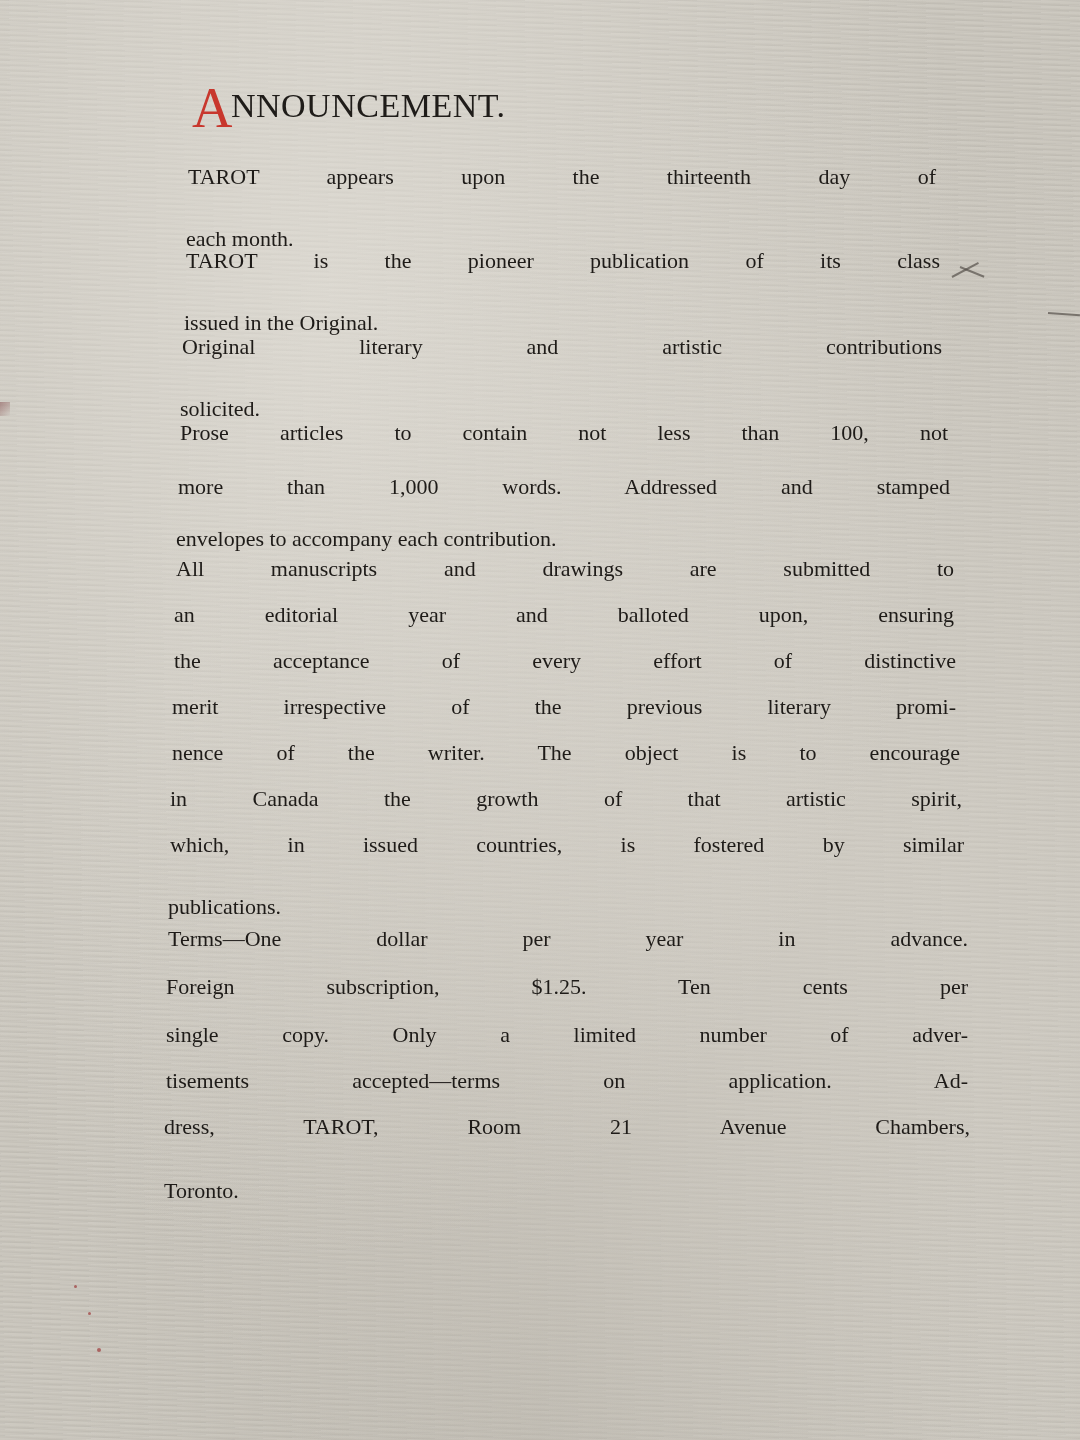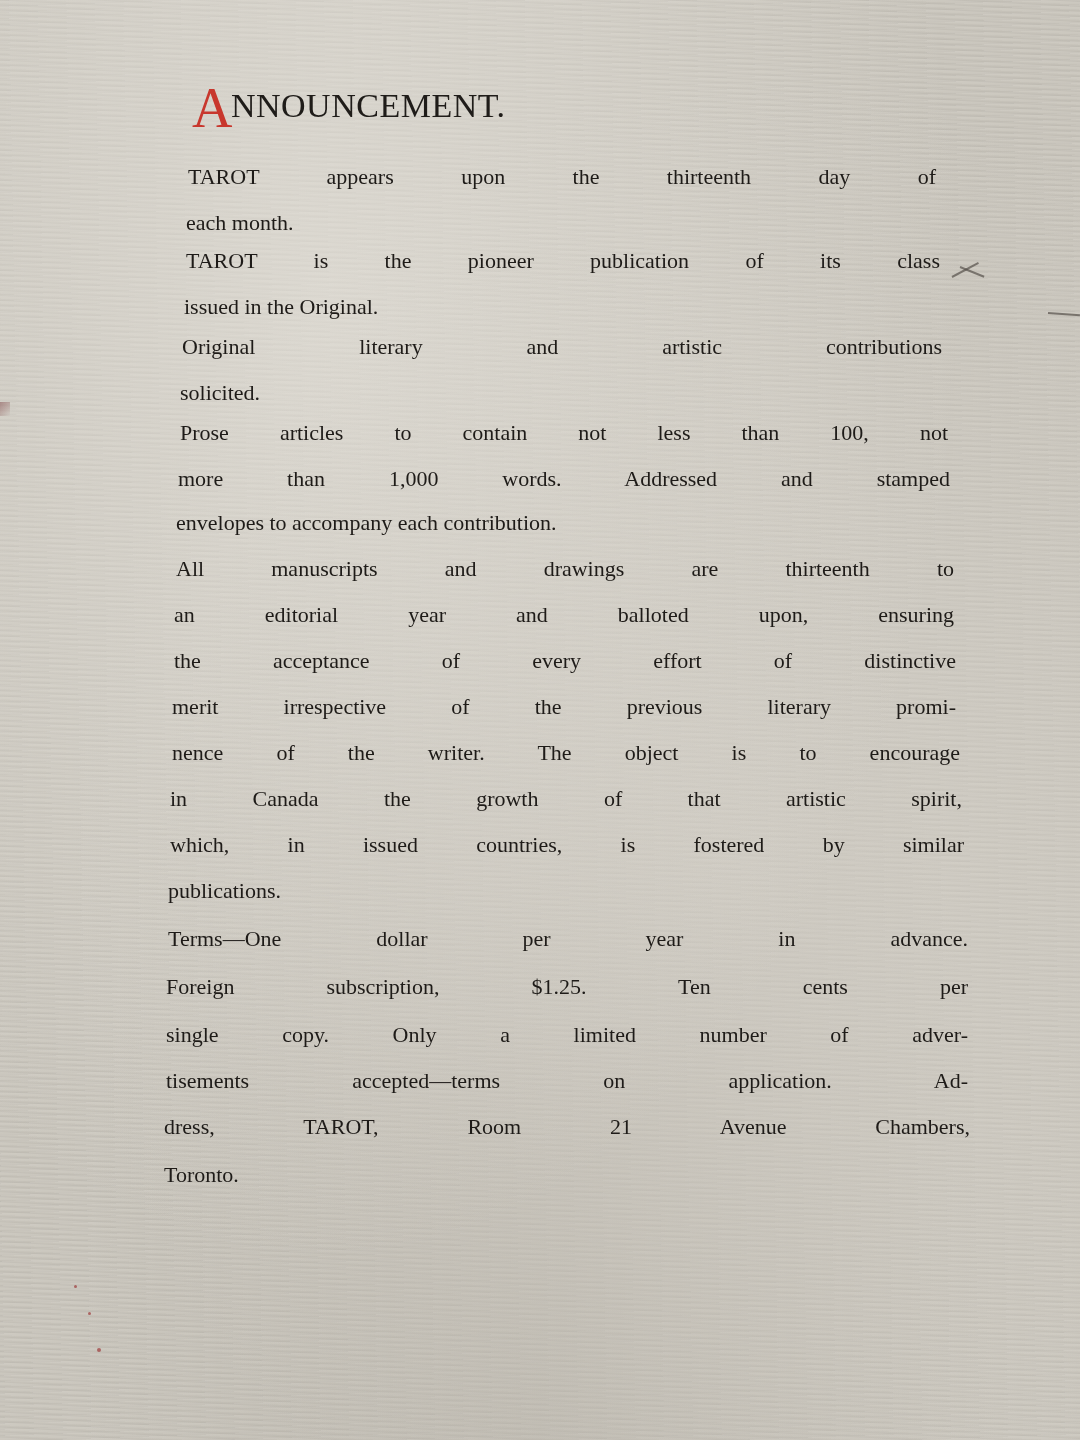--- a/index.html
+++ b/index.html
@@ -55,20 +55,21 @@
       white-space: nowrap;
       font-family: "Liberation Serif", "DejaVu Serif", serif;
       font-size: 22px;
       color: #1e1b18;
       text-align: justify;
       text-align-last: justify;
     }
     .line.last {
       text-align: left;
       text-align-last: left;
+      margin-top: 16px;
     }
     .crease {
       position: absolute;
       height: 2px;
       background: #55504a;
       opacity: 0.7;
       transform-origin: left center;
     }
     .red-speck {
       position: absolute;
@@ -107,24 +108,24 @@
     <span class="line" style="left:20px; top:8px; width:748px;">TAROT appears upon the thirteenth day of</span>
     <span class="line last" style="left:18px; top:54px;">each month.</span>
 
     <span class="line" style="left:18px; top:92px; width:754px;">TAROT is the pioneer publication of its class</span>
     <span class="line last" style="left:16px; top:138px;">issued in the Original.</span>
 
     <span class="line" style="left:14px; top:178px; width:760px;">Original literary and artistic contributions</span>
     <span class="line last" style="left:12px; top:224px;">solicited.</span>
 
     <span class="line" style="left:12px; top:264px; width:768px;">Prose articles to contain not less than 100, not</span>
-    <span class="line" style="left:10px; top:310px; width:772px;">more than 1,000 words.  Addressed and stamped</span>
+    <span class="line" style="left:10px; top:318px; width:772px;">more than 1,000 words.  Addressed and stamped</span>
     <span class="line last" style="left:8px; top:354px;">envelopes to accompany each contribution.</span>
 
-    <span class="line" style="left:8px; top:400px; width:778px;">All manuscripts and drawings are thirteenth to</span>
+    <span class="line" style="left:8px; top:400px; width:778px;">All manuscripts and drawings are submitted to</span>
     <span class="line" style="left:6px; top:446px; width:780px;">an editorial year and balloted upon, ensuring</span>
     <span class="line" style="left:6px; top:492px; width:782px;">the acceptance of every effort of distinctive</span>
     <span class="line" style="left:4px; top:538px; width:784px;">merit irrespective of the previous literary promi-</span>
     <span class="line" style="left:4px; top:584px; width:788px;">nence of the writer.  The object is to encourage</span>
     <span class="line" style="left:2px; top:630px; width:792px;">in Canada the growth of that artistic spirit,</span>
     <span class="line" style="left:2px; top:676px; width:794px;">which, in issued countries, is fostered by similar</span>
     <span class="line last" style="left:0px; top:722px;">publications.</span>
 
     <span class="line" style="left:0px; top:770px; width:800px;">Terms—One dollar per year in advance.</span>
     <span class="line" style="left:-2px; top:818px; width:802px;">Foreign subscription, $1.25.  Ten cents per</span>

